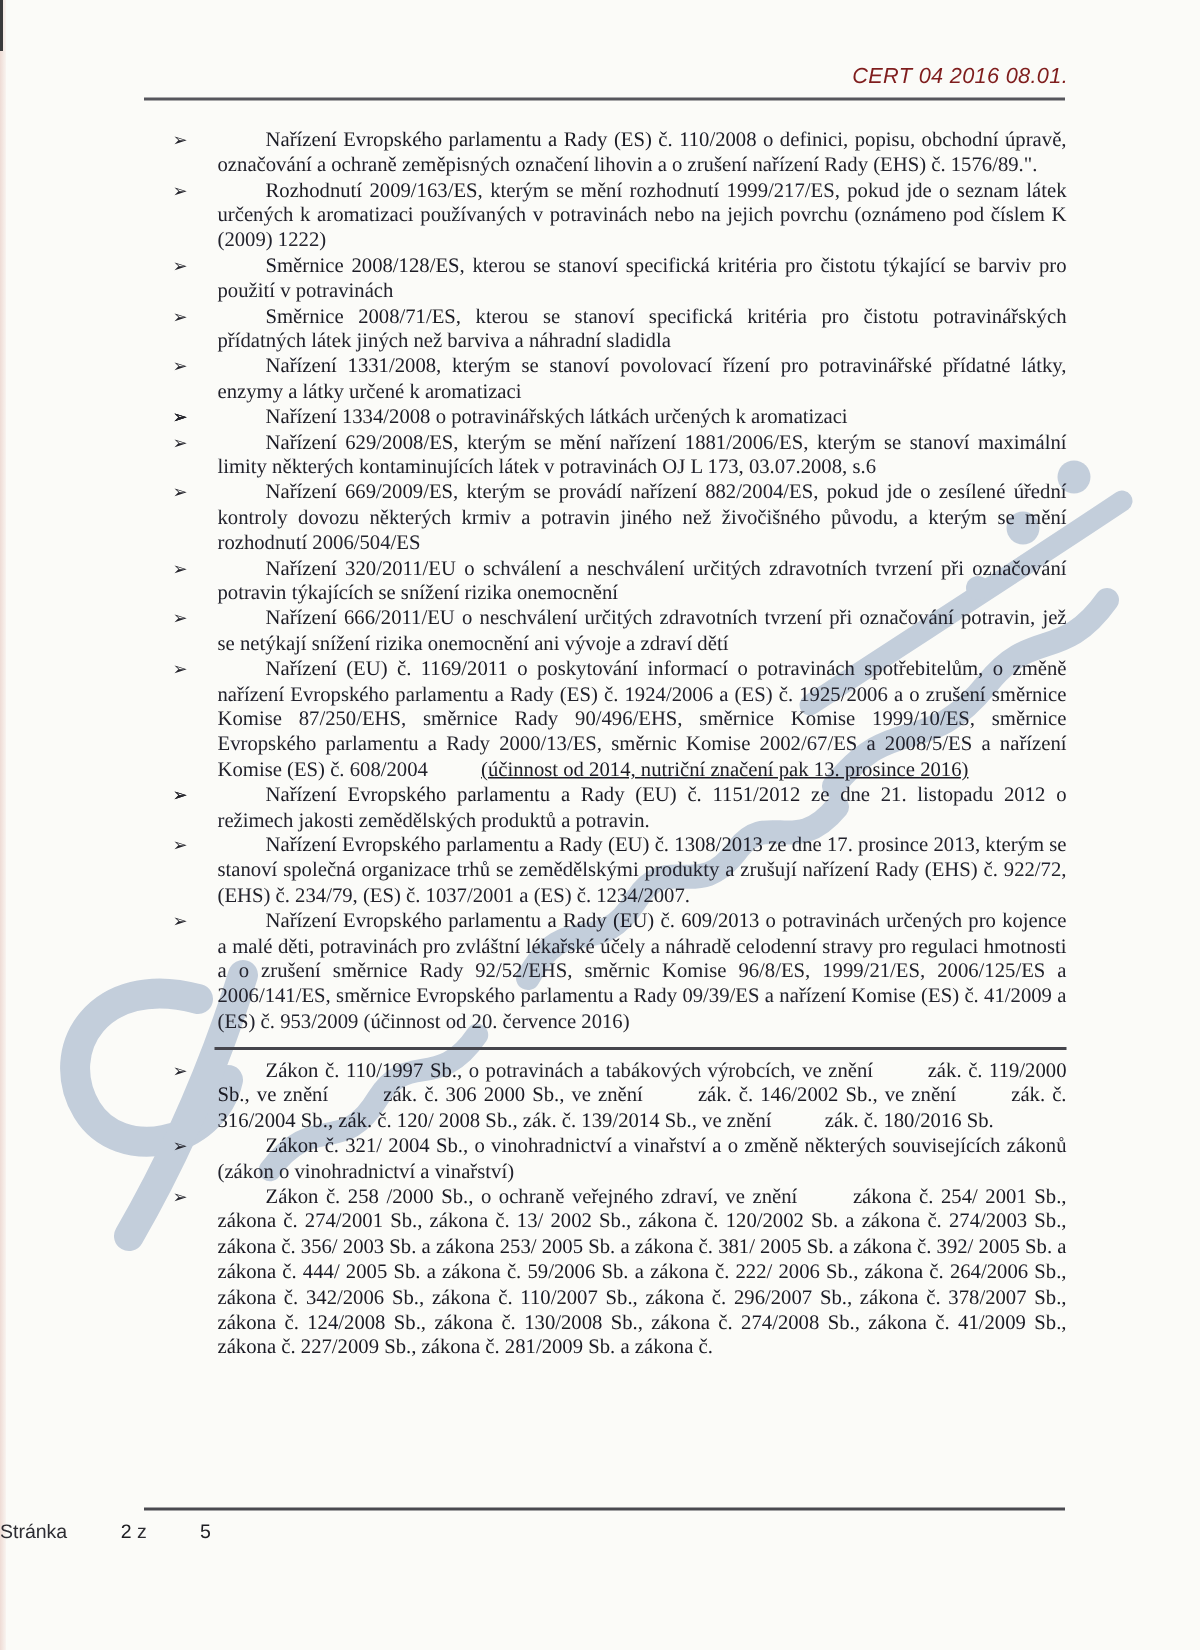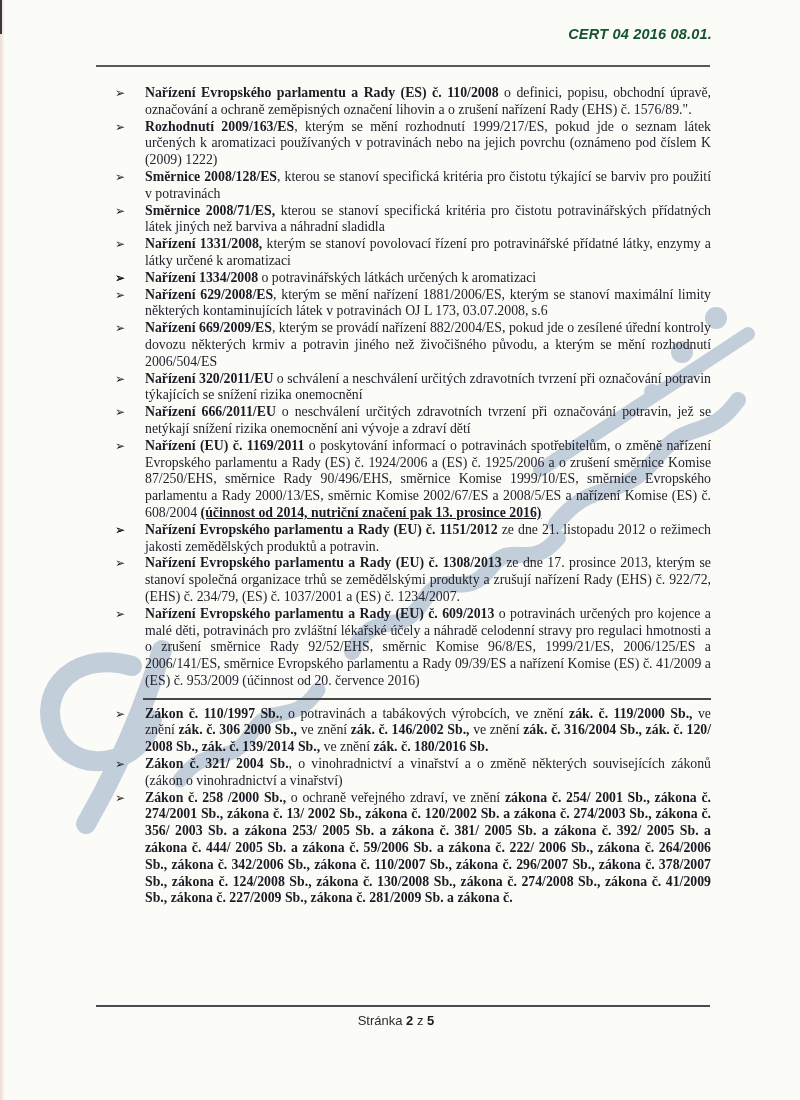--- a/index.html
+++ b/index.html
@@ -10,49 +10,49 @@
   }
   .edge-artifact{
     position:absolute;left:0;top:0;width:4px;height:1100px;
     background:linear-gradient(to right,#eedbd5,#f9f4f0);
   }
   .corner-mark{
     position:absolute;left:0;top:0;width:2px;height:34px;background:#3a3a3c;
   }
   .watermark{position:absolute;left:0;top:0;pointer-events:none;}
   .header-code{
-    position:absolute;top:26px;right:88px;
+    position:absolute;top:43px;right:88px;
     font-family:"Liberation Sans",sans-serif;
-    font-style:italic;font-weight:bold;font-size:14.5px;
-    letter-spacing:.2px;color:#14532d;white-space:nowrap;
+    font-style:italic;font-weight:normal;font-size:14.5px;
+    letter-spacing:.2px;color:#7f1d1d;white-space:nowrap;
   }
   .header-rule{
     position:absolute;top:65px;left:96px;width:614px;height:2px;background:#56565c;
   }
   .content{
     position:absolute;left:115px;top:85px;width:596px;
     color:#22222c;font-size:13.8px;line-height:16.8px;
   }
   ul.reg-list{list-style:none;margin:0;padding:0;}
   ul.reg-list li{position:relative;padding-left:30px;text-align:justify;}
   .bullet{
     position:absolute;left:0;top:0;
     font-family:"DejaVu Sans","Liberation Sans",sans-serif;
     font-size:12px;color:#23232b;
   }
-  .b{font-weight:bold;color:#1b1b24;}
+  .b{font-weight:normal;color:#1b1b24;margin-left:32px;}
   .u{text-decoration:underline;}
   .section-separator{
     height:2px;background:#45454c;margin:8px 0 6px 28px;
   }
   .footer-rule{
     position:absolute;top:1005px;left:96px;width:614px;height:2px;background:#4a4a50;
   }
   .page-footer{
-    position:absolute;top:1013px;left:0;width:792px;text-align:center;
+    position:absolute;top:1013px;left:0;width:792px;
     font-family:"Liberation Sans",sans-serif;font-size:13px;color:#2c2c32;
   }
   .page-footer .b{color:#1d1d22;}
 </style>
 </head>
 <body>
 
 <div class="page">
 
   <div class="edge-artifact"></div>

